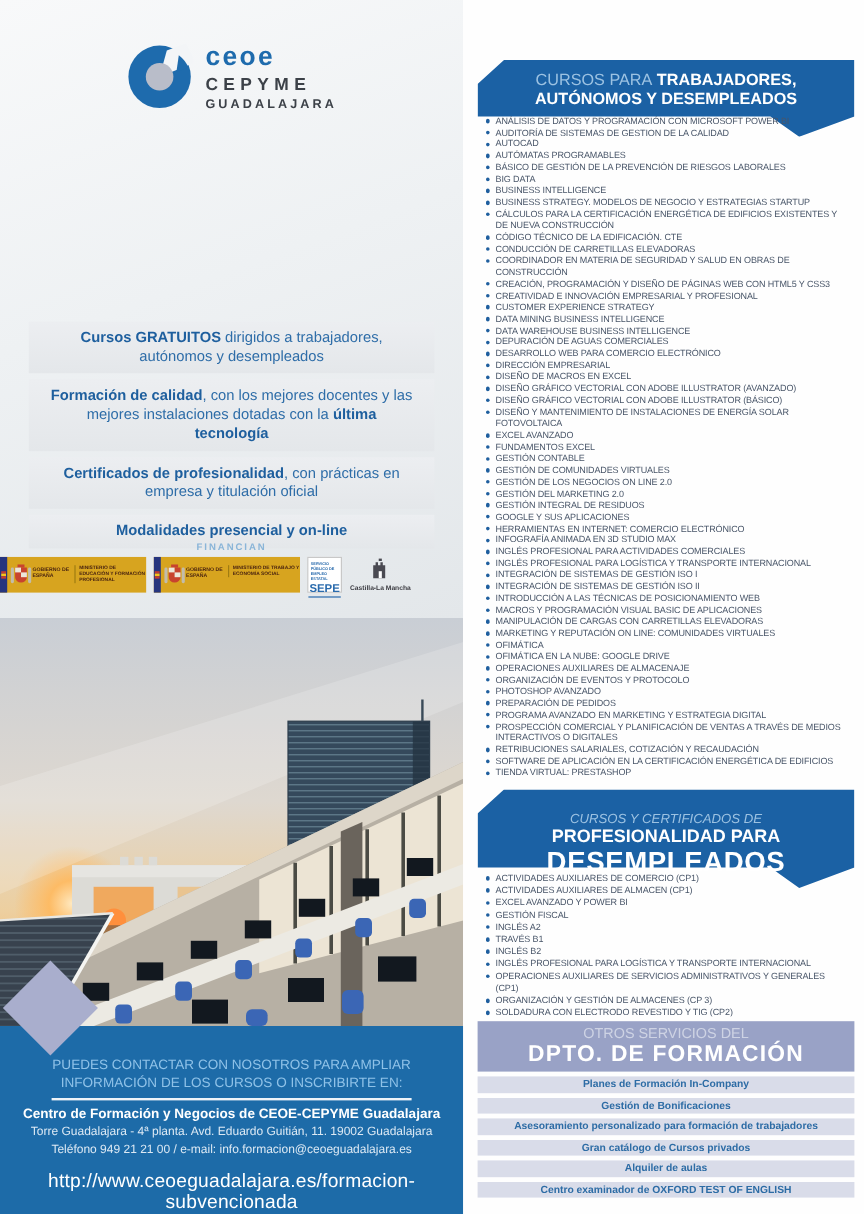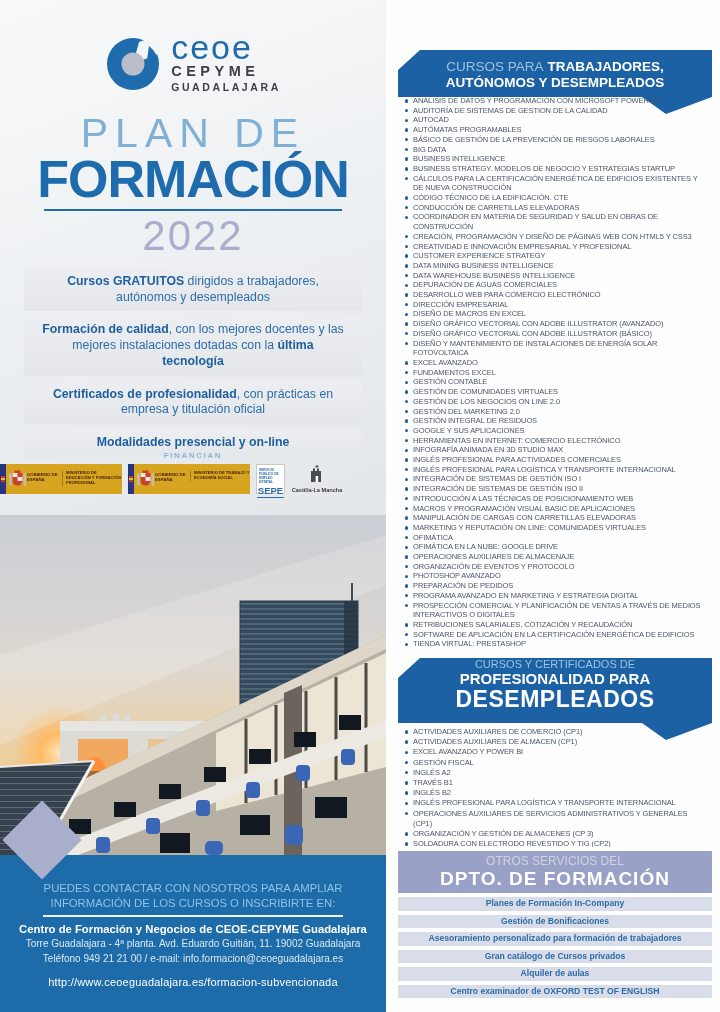--- a/index.html
+++ b/index.html
@@ -6,21 +6,21 @@
   .page{position:relative;width:720px;height:1012px;overflow:hidden;background:#ffffff;
         font-family:"Liberation Sans","DejaVu Sans",sans-serif;}
 
   
   .left-col{position:absolute;left:0;top:0;width:386px;height:1012px;}
   .left-top{position:absolute;left:0;top:0;width:386px;height:515px;
             background:linear-gradient(160deg,#f8f9fa 0%,#eef1f3 45%,#e3e7ea 100%);}
 
   .logo{position:absolute;left:0;top:34px;width:386px;display:flex;justify-content:center;align-items:center;gap:10px;}
   .logo-text{text-align:left;}
-  .logo-ceoe{font-size:34px;font-weight:normal;color:#1e6bad;letter-spacing:2px;line-height:26px;}
+  .logo-ceoe{font-size:22px;font-weight:bold;color:#1e6bad;letter-spacing:2px;line-height:26px;}
   .logo-cepyme{font-size:14.5px;font-weight:bold;color:#3c4148;letter-spacing:4.5px;margin-top:3px;}
   .logo-city{font-size:10.5px;font-weight:bold;color:#3c4148;letter-spacing:2.6px;margin-top:2px;}
 
   .title-block{position:absolute;left:0;top:112px;width:386px;text-align:center;}
   .plan{font-size:41px;font-weight:300;color:#7fb0d6;letter-spacing:7px;line-height:42px;}
   .formacion{font-size:52px;font-weight:bold;color:#1e6bad;letter-spacing:-1px;line-height:50px;}
   .title-rule{width:298px;height:2px;background:#1e6bad;margin:5px auto 3px auto;}
   .year{font-size:42px;font-weight:300;color:#a9aecd;letter-spacing:2px;line-height:44px;}
 
   .boxes{position:absolute;left:24px;top:268px;width:338px;}
@@ -42,34 +42,34 @@
   .clm{width:52px;text-align:center;flex:none;}
   .clm-label{font-size:5.6px;font-weight:bold;color:#3a3a40;margin-top:1px;}
 
   .photo{position:absolute;left:0;top:515px;width:386px;height:340px;display:block;}
 
   .footer{position:absolute;left:0;top:855px;width:386px;height:157px;background:#1d6ba8;text-align:center;}
   .contact-intro{margin:26px auto 0 auto;width:320px;color:#8fc2e8;font-size:11.3px;font-weight:normal;line-height:1.3;}
   .contact-divider{width:300px;height:1.5px;background:#eef3f8;margin:5px auto 6px auto;}
   .contact-name{color:#ffffff;font-size:11.3px;font-weight:bold;}
   .contact-line{color:#dce9f4;font-size:10px;line-height:1.35;margin-top:2px;}
-  .contact-url{color:#ffffff;font-size:11px;margin-top:10px;letter-spacing:0.2px;}
+  .contact-url{color:#ffffff;font-size:16px;margin-top:10px;letter-spacing:0.2px;}
   .diamond{position:absolute;left:14px;top:812px;width:56px;height:56px;background:#a9aecd;
         transform:rotate(45deg);z-index:3;}
 
   
   .right-col{position:absolute;left:386px;top:0;width:334px;height:1012px;background:#fefefe;}
   .banner{position:absolute;left:12px;width:314px;}
   .banner svg{position:absolute;left:0;top:0;width:100%;height:100%;}
   .banner-text{position:relative;text-align:center;color:#ffffff;}
   .kicker{color:#9cc2e2;font-weight:500;}
   .banner1{top:50px;height:64px;}
   .banner1 .banner-text{padding-top:9px;font-size:13.5px;font-weight:bold;line-height:1.22;}
   .banner2{top:658px;height:82px;}
-  .banner2 .k{font-size:11px;padding-top:0;display:block;line-height:1.15;}
+  .banner2 .k{font-size:11px;padding-top:19px;display:block;line-height:1.15;font-style:italic;}
   .banner2 .t1{font-size:15px;font-weight:bold;display:block;line-height:1.1;}
   .banner2 .t2{font-size:23px;font-weight:bold;display:block;line-height:1.05;letter-spacing:0.5px;}
   .banner3{top:851px;height:42px;background:#99a2c6;}
   .banner3 .k{font-size:12px;color:#ced3e4;display:block;padding-top:4px;line-height:1.15;}
   .banner3 .t1{font-size:19px;font-weight:bold;display:block;line-height:1.05;letter-spacing:1px;}
 
   ul.course-list{position:absolute;left:19px;width:298px;margin:0;padding:0;list-style:none;overflow:hidden;}
   .list1{top:96px;height:556px;}
   .list2{top:727px;height:120px;}
   .course-list li{display:flex;line-height:9.7px;}
@@ -97,26 +97,20 @@
         <path d="M44 10 A 26 26 0 0 1 52 20 L 42 24 Z" fill="#1e6bad"></path>
         <circle cx="28" cy="28" r="11.5" fill="#b9bdc9"></circle>
       </svg>
       <div class="logo-text">
         <div class="logo-ceoe">ceoe</div>
         <div class="logo-cepyme">CEPYME</div>
         <div class="logo-city">GUADALAJARA</div>
       </div>
     </div>
 
-    <div class="title-block">
-      <div class="plan">PLAN DE</div>
-      <div class="formacion">FORMACIÓN</div>
-      <div class="title-rule"></div>
-      <div class="year">2022</div>
-    </div>
 
     <div class="boxes">
       <div class="ibox"><b>Cursos GRATUITOS</b><span> dirigidos a trabajadores, autónomos y desempleados</span></div>
       <div class="ibox"><b>Formación de calidad</b><span>, con los mejores docentes y las mejores instalaciones dotadas con la </span><b>última tecnología</b></div>
       <div class="ibox"><b>Certificados de profesionalidad</b><span>, con prácticas en empresa y titulación oficial</span></div>
       <div class="ibox"><b>Modalidades presencial y on-line</b></div>
     </div>
 
     <div class="financian-label">FINANCIAN</div>
 

